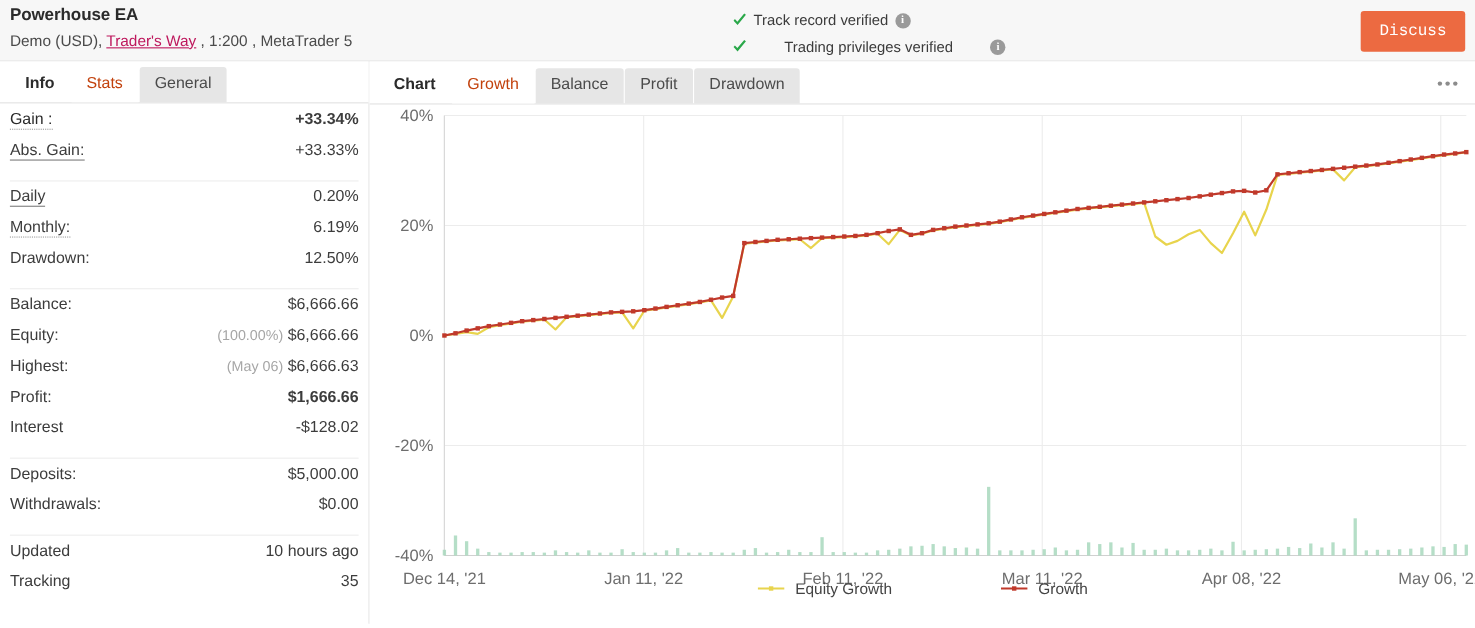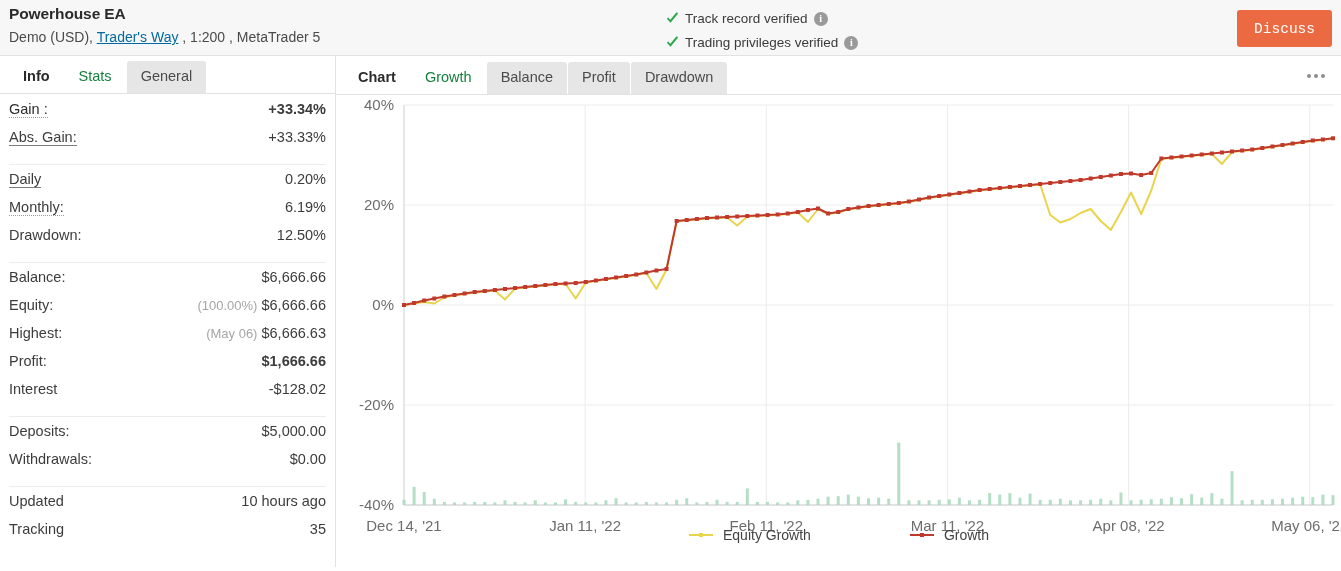--- a/index.html
+++ b/index.html
@@ -37,35 +37,35 @@
     color: #2b2b2b;
     letter-spacing: -0.1px;
   }
   .acct-sub {
     font-size: 14px;
     color: #4a4a4a;
     margin-top: 6px;
     white-space: nowrap;
   }
   .acct-sub a {
-    color: #0369a1;
+    color: #be185d;
     text-decoration: underline;
   }
   .verif-block {
     position: absolute;
     left: 665px;
     top: 8px;
   }
   .verif-row {
     display: flex;
     align-items: center;
     height: 21px;
     white-space: nowrap;
   }
-  .verif-row + .verif-row { margin-top: 3px; }
+  .verif-row + .verif-row { margin-top: 3px; gap: 28px; }
   .check-icon {
     width: 15px; height: 15px;
     margin-right: 5px;
     flex: 0 0 auto;
     display: block;
   }
   .verif-label {
     font-size: 13.5px;
     color: #3b3b3b;
     margin-right: 6px;
@@ -130,21 +130,21 @@
     font-size: 14.5px;
     padding: 7px 14px 8px 14px;
     line-height: 17px;
     cursor: pointer;
     color: #4b4b4b;
     border-radius: 3px 3px 0 0;
     margin-right: 1px;
     white-space: nowrap;
   }
   .tab.plain { font-weight: bold; color: #2b2b2b; cursor: default; }
-  .tab.active { background: #ffffff; color: #15803d; }
+  .tab.active { background: #ffffff; color: #c2410c; }
   .tab.inactive { background: #e6e6e6; color: #4b4b4b; }
 
   .content .tabbar { padding-left: 8px; height: 39px; }
 
   
   .stats { padding: 0 9px; }
   .srow {
     display: flex;
     justify-content: space-between;
     align-items: baseline;

